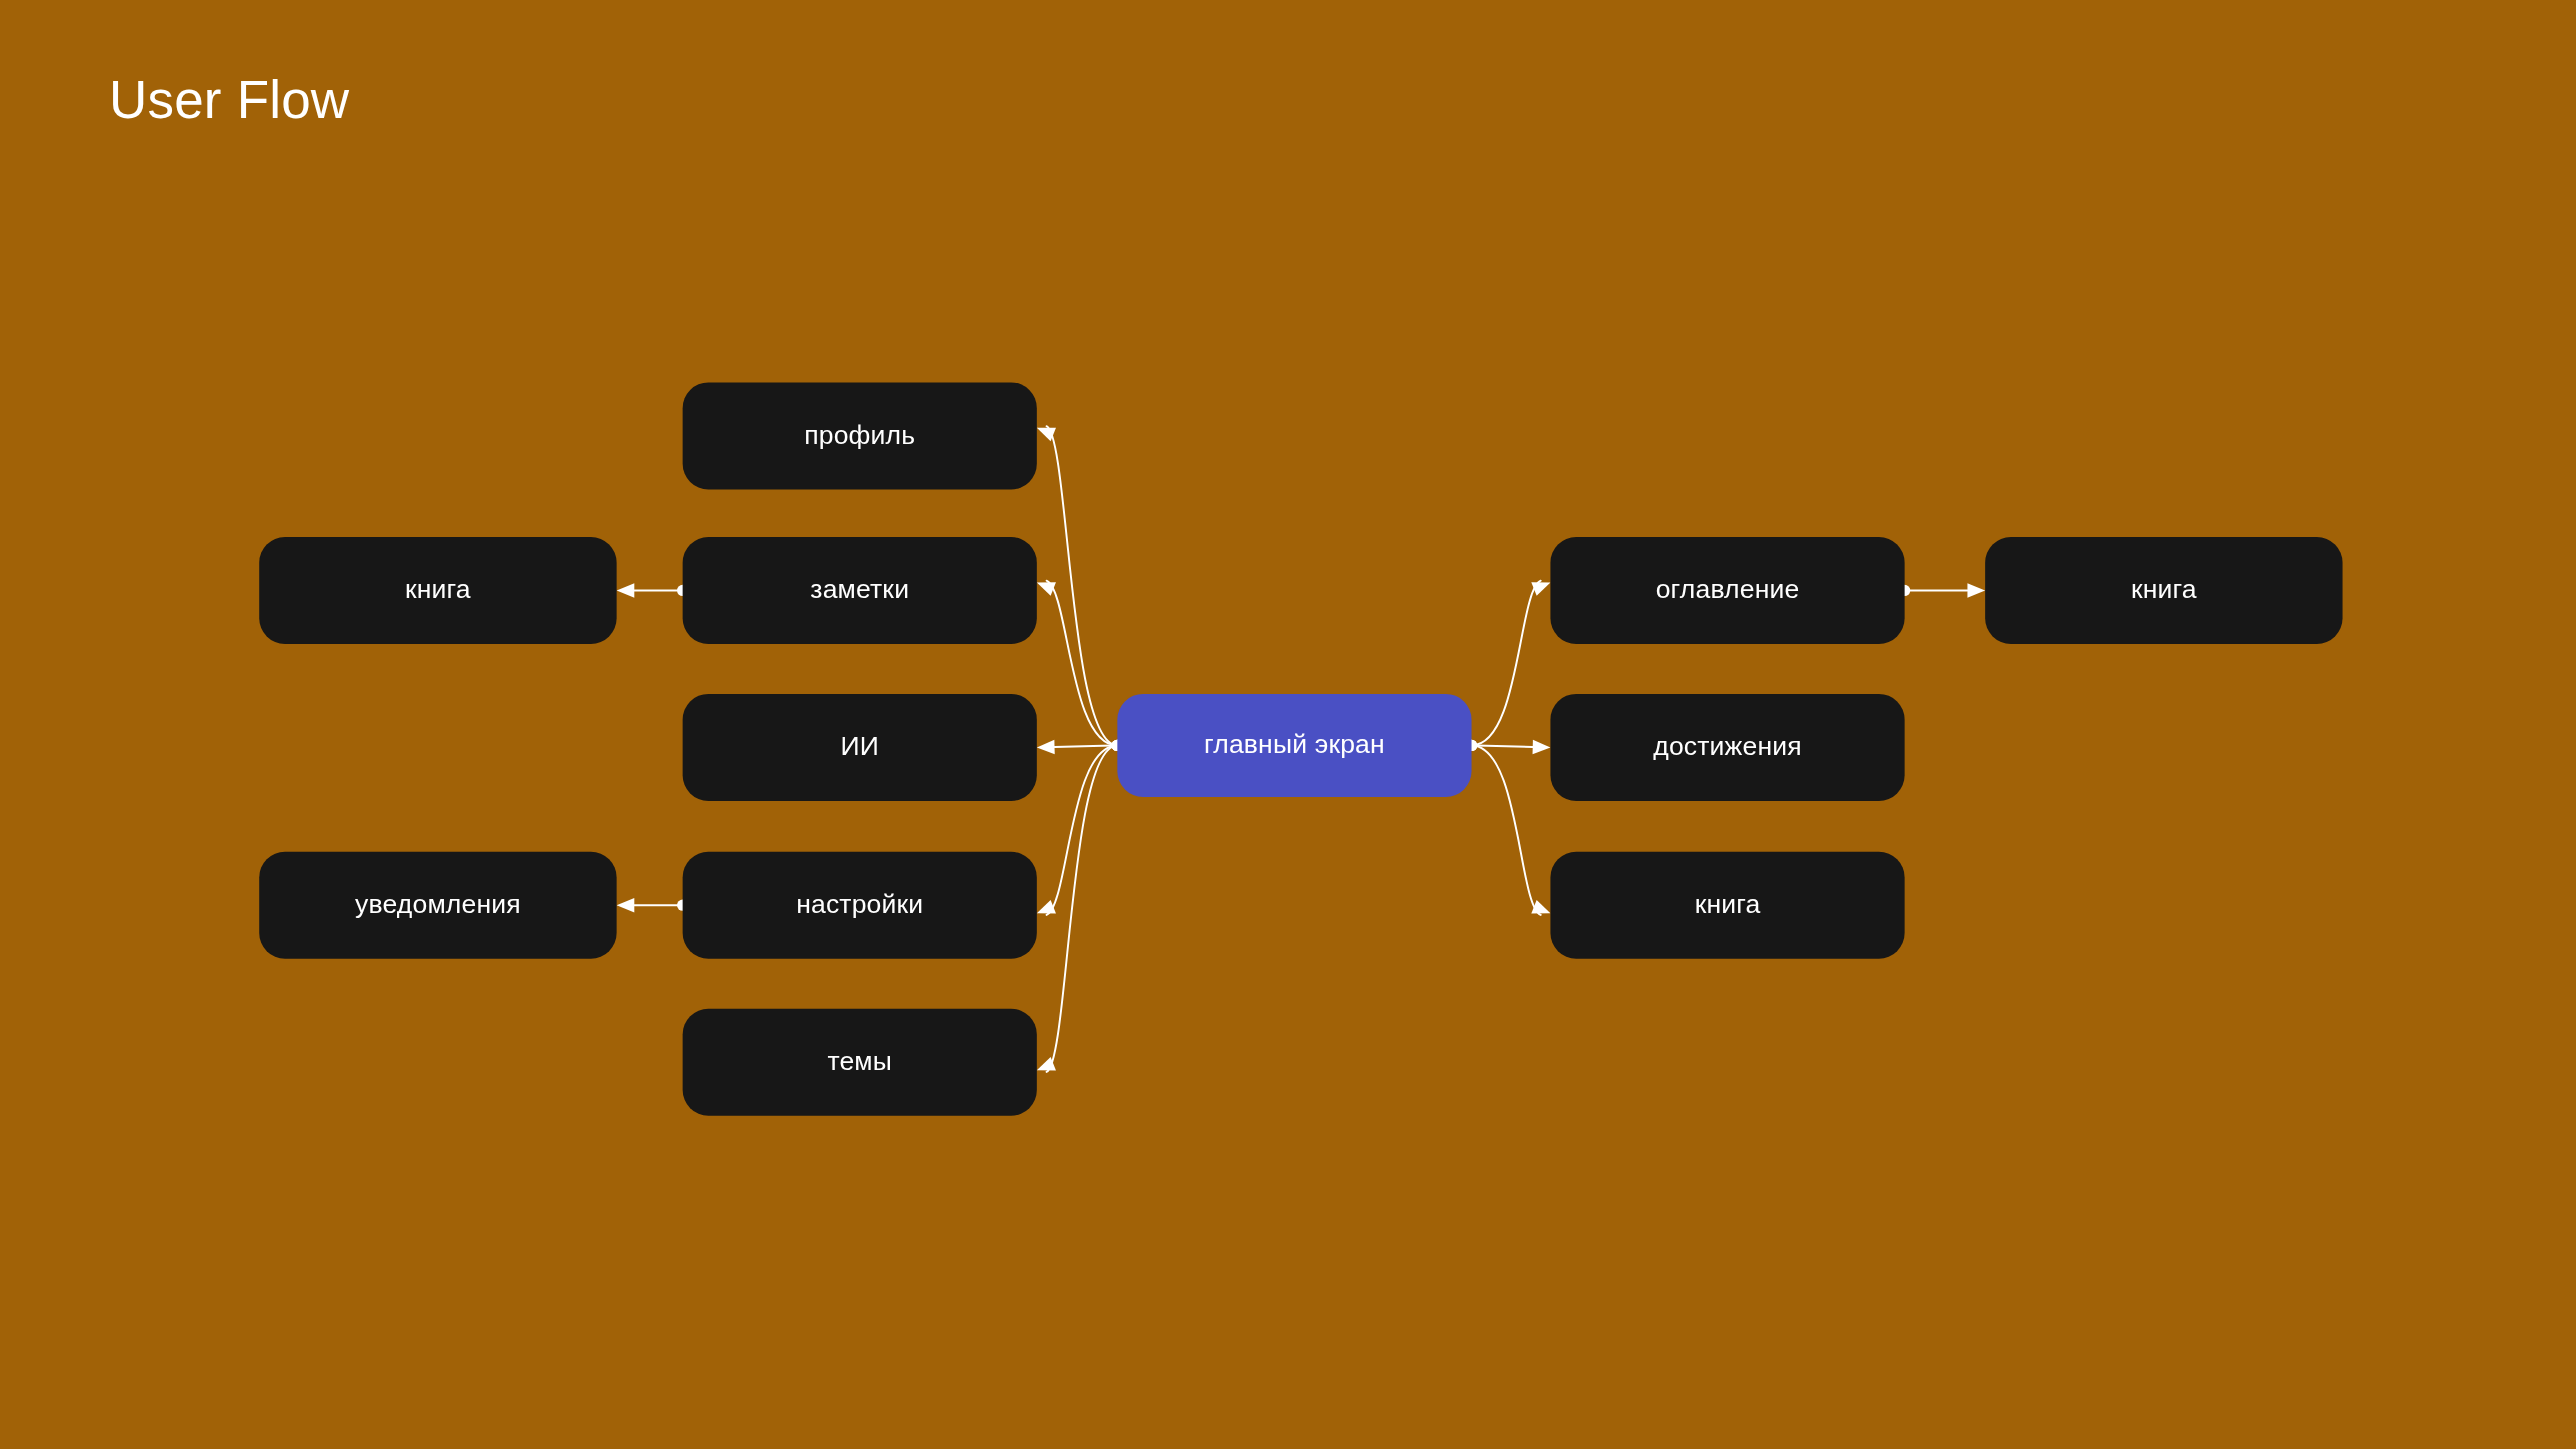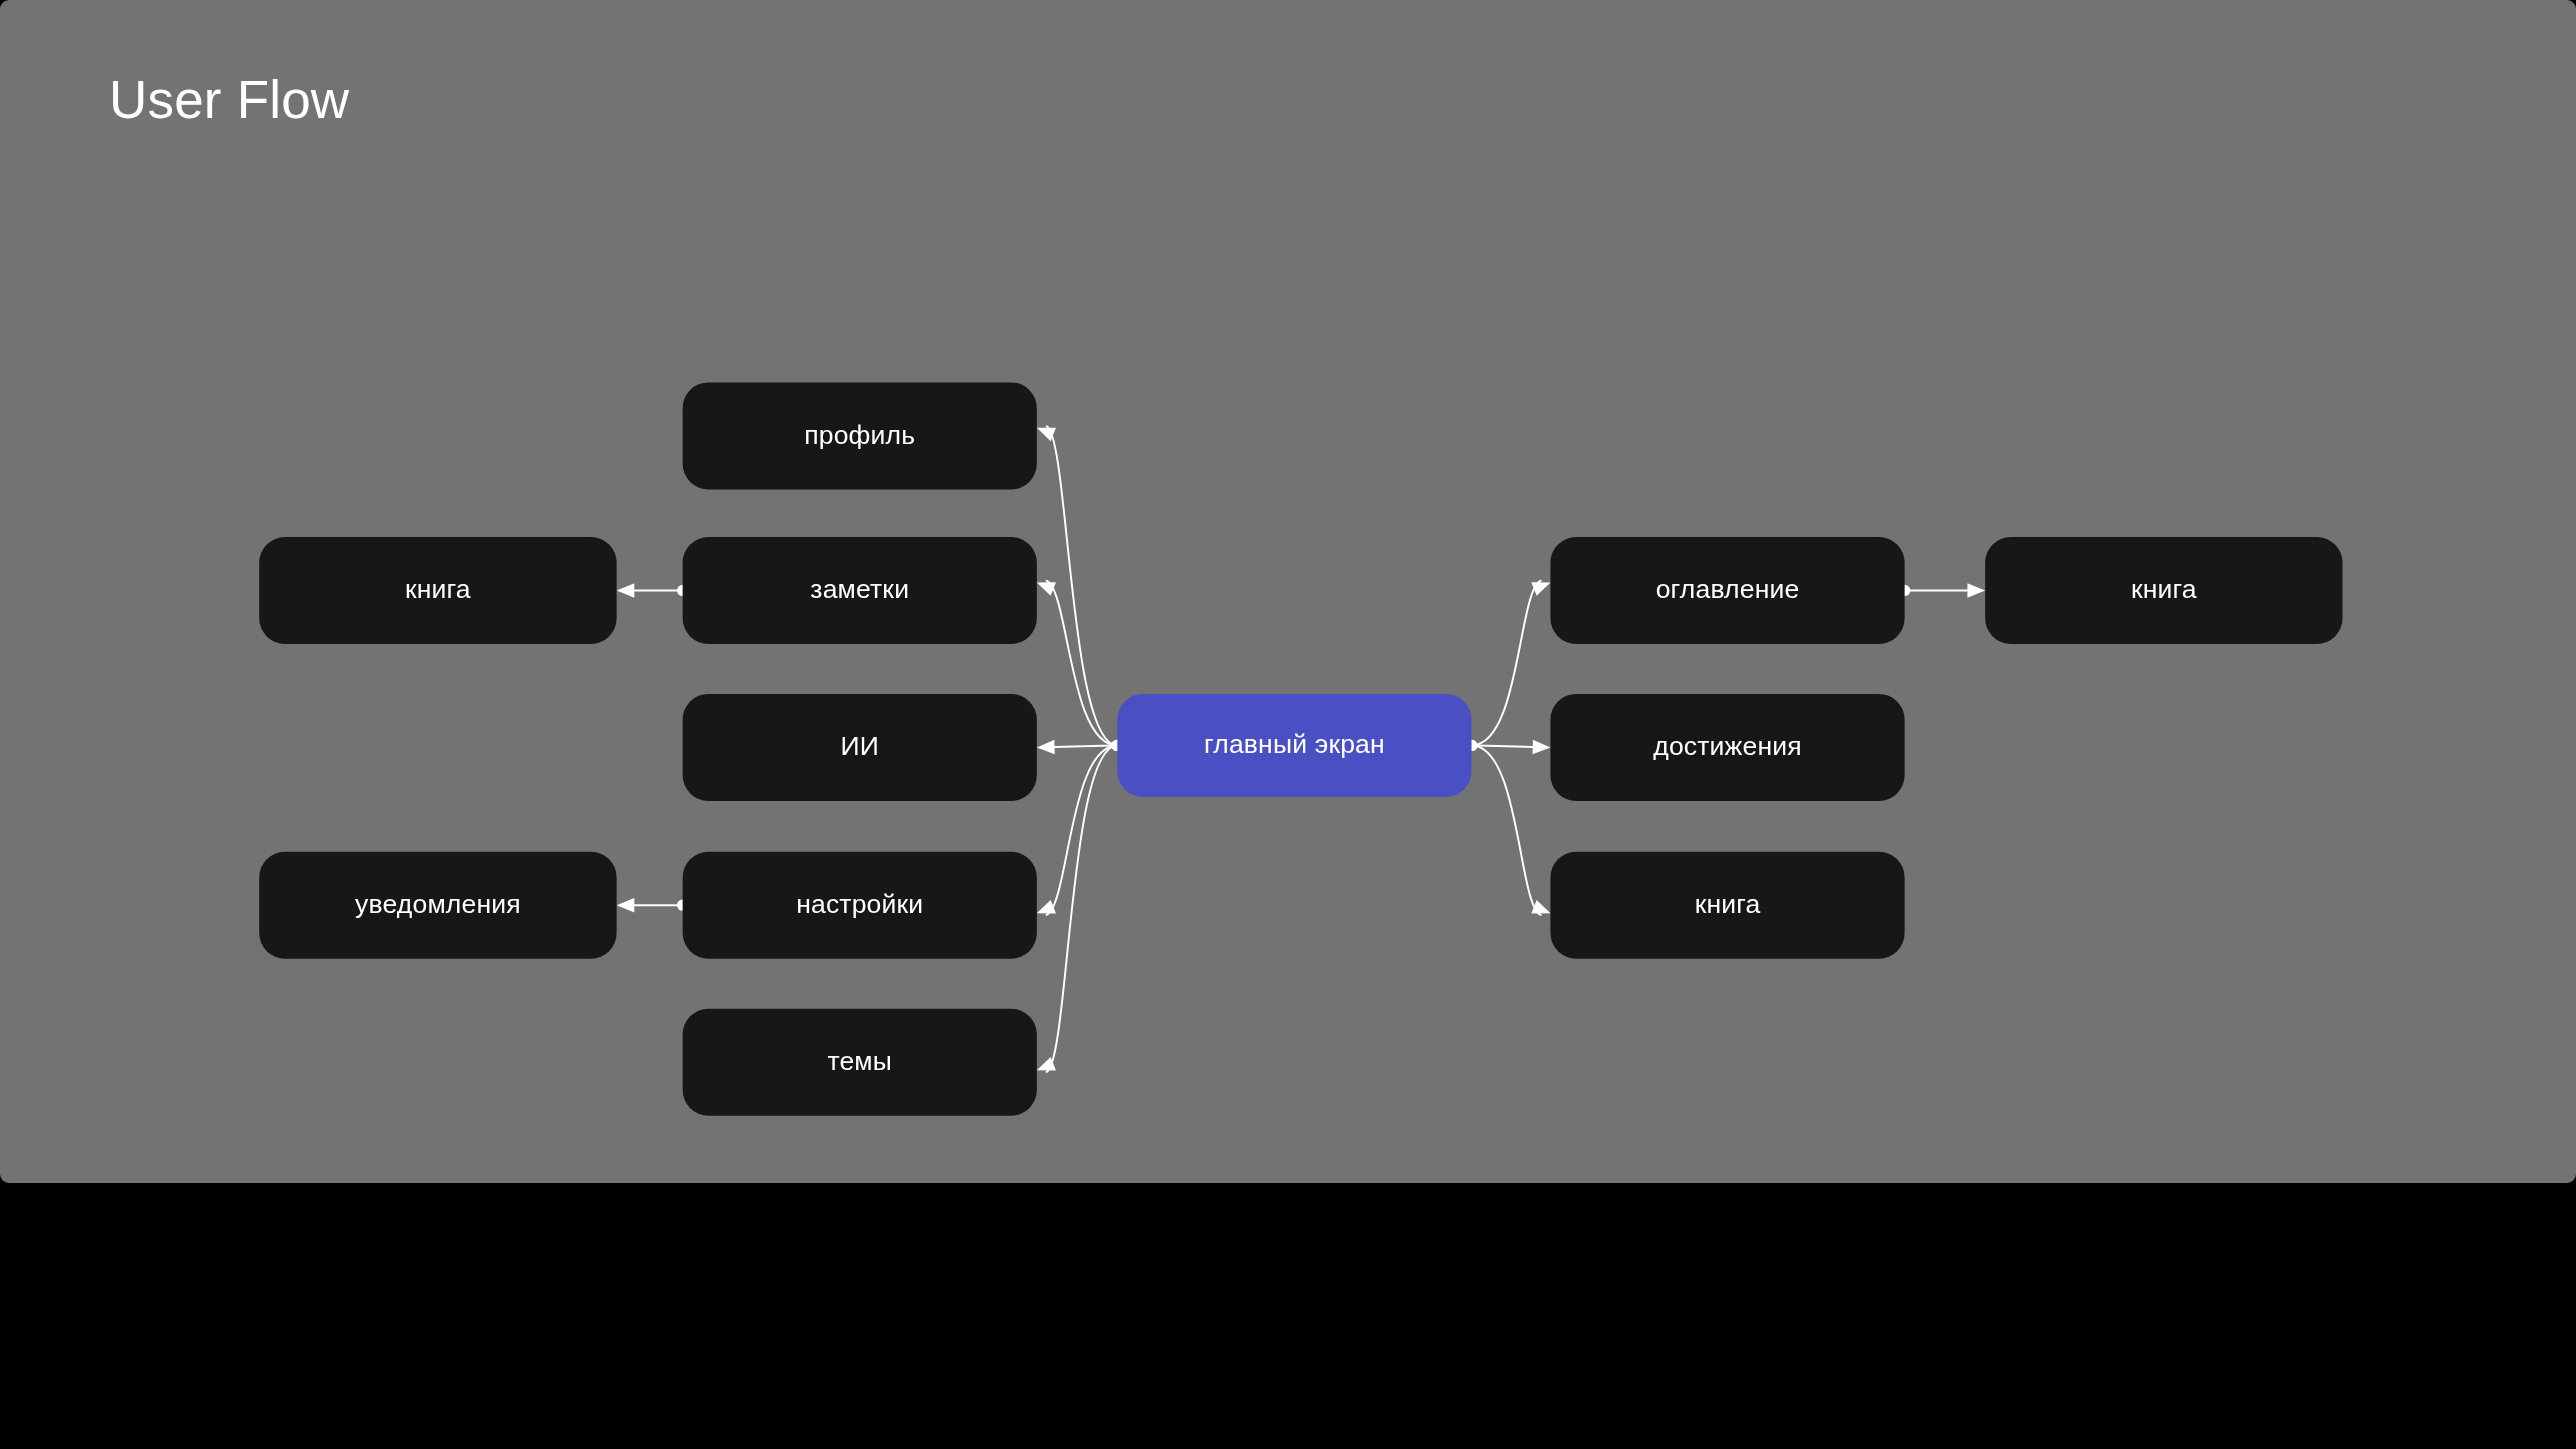--- a/index.html
+++ b/index.html
@@ -10,23 +10,22 @@
   }
   body {
     width: 2576px;
     height: 1449px;
     overflow: hidden;
     font-family: "Liberation Sans", sans-serif;
   }
   #canvas {
     position: relative;
     width: 2576px;
-    height: 1183px;
-    background: #737373;
-    border-radius: 9px;
+    height: 1449px;
+    background: #a16207;
   }
   #page-title {
     position: absolute;
     left: 109px;
     top: 71px;
     color: #ffffff;
     font-family: "Liberation Sans", sans-serif;
     font-size: 53px;
     font-weight: 300;
     letter-spacing: 0.2px;

